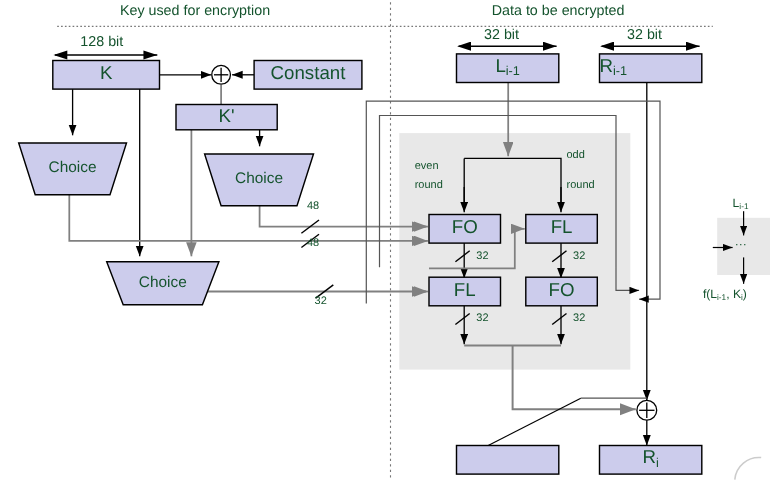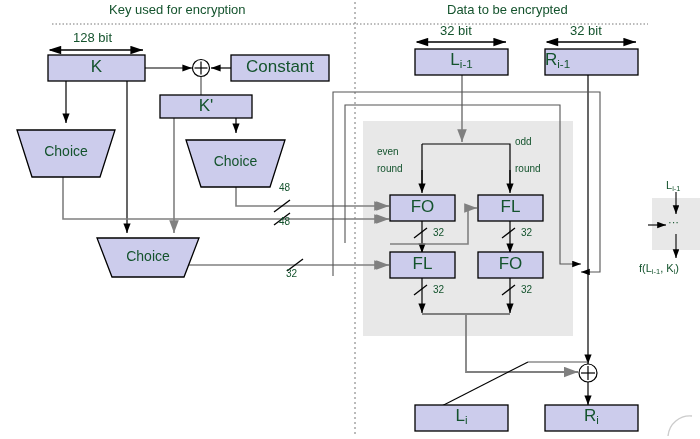--- a/index.html
+++ b/index.html
@@ -284,21 +284,20 @@
   <div class="lbl boxtext" style="left:390px;top:197px;width:65px;text-align:center;">FO</div>
   <div class="lbl boxtext" style="left:478px;top:197px;width:65px;text-align:center;">FL</div>
   <div class="lbl boxtext" style="left:390px;top:254px;width:65px;text-align:center;">FL</div>
   <div class="lbl boxtext" style="left:478px;top:254px;width:65px;text-align:center;">FO</div>
 
   <div class="lbl sublbl" style="left:433px;top:227px;">32</div>
   <div class="lbl sublbl" style="left:521px;top:227px;">32</div>
   <div class="lbl sublbl" style="left:433px;top:284px;">32</div>
   <div class="lbl sublbl" style="left:521px;top:284px;">32</div>
 
-  <div class="lbl boxtext" style="left:415px;top:406px;width:93px;text-align:center;"><span>L</span><span class="sub">i</span></div>
   <div class="lbl boxtext" style="left:545px;top:406px;width:93px;text-align:center;"><span>R</span><span class="sub">i</span></div>
 
   <div class="lbl legendtxt" style="left:666px;top:179px;"><span>L</span><span class="sub">i-1</span></div>
   <div class="lbl legendtxt" style="left:668px;top:217px;padding-left:32px;"><span>K</span><span class="sub">i</span></div>
   <div class="lbl legendtxt" style="left:668px;top:216px;">···</div>
   <div class="lbl legendtxt-b" style="left:639px;top:262px;"><span>f(L</span><span class="sub">i-1</span><span>, K</span><span class="sub">i</span><span>)</span></div>
 
 </div>
 
 </body></html>

